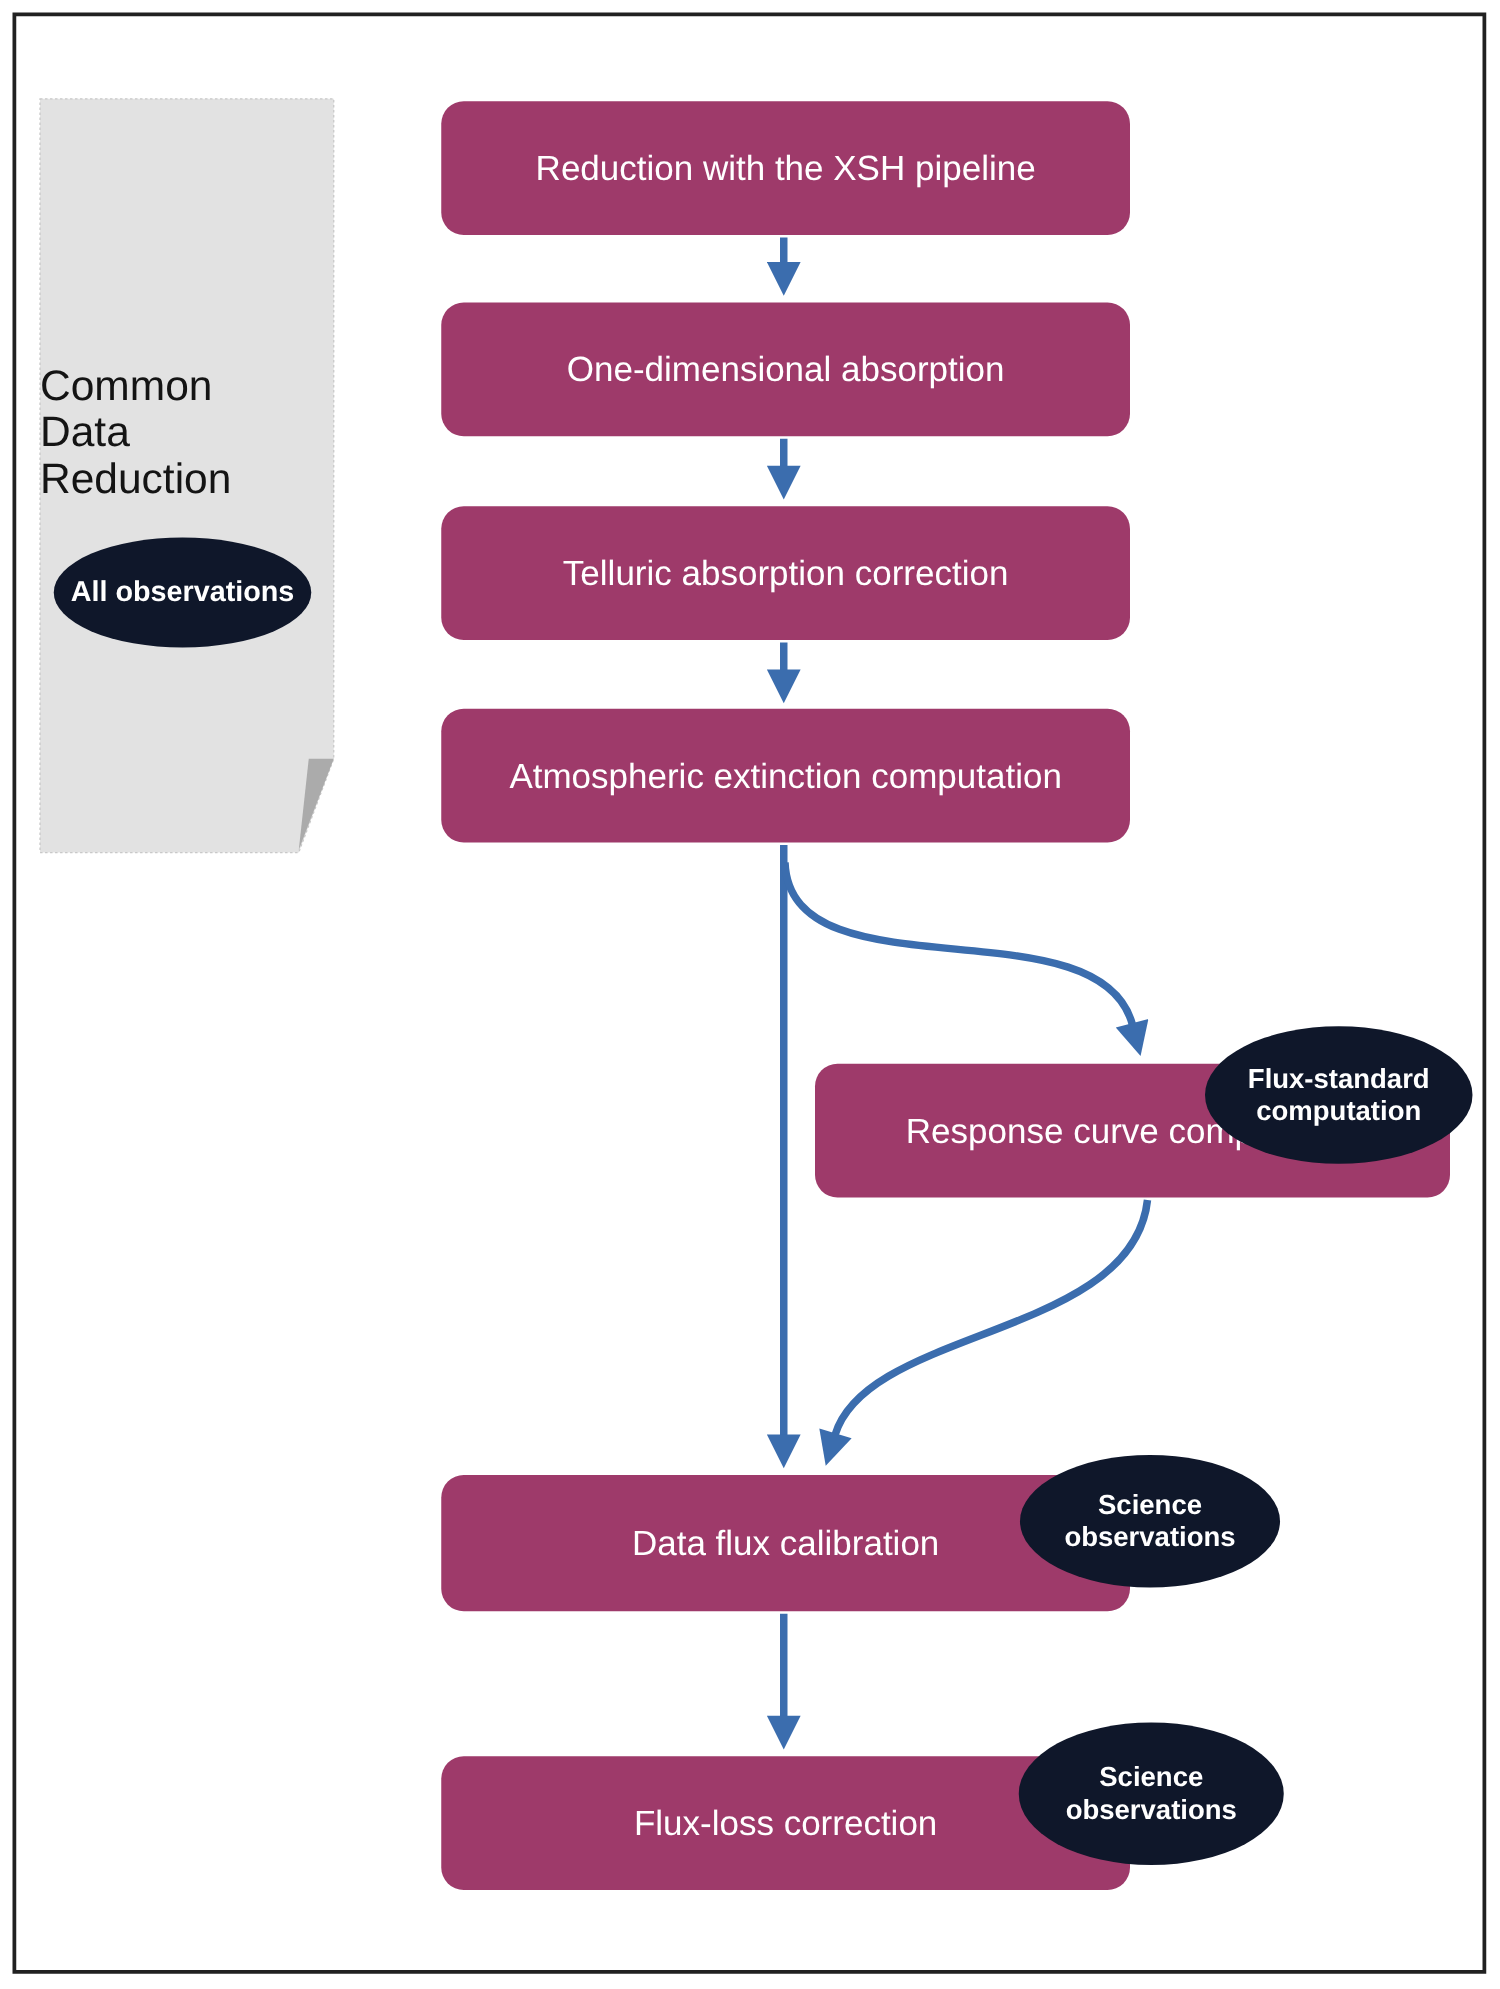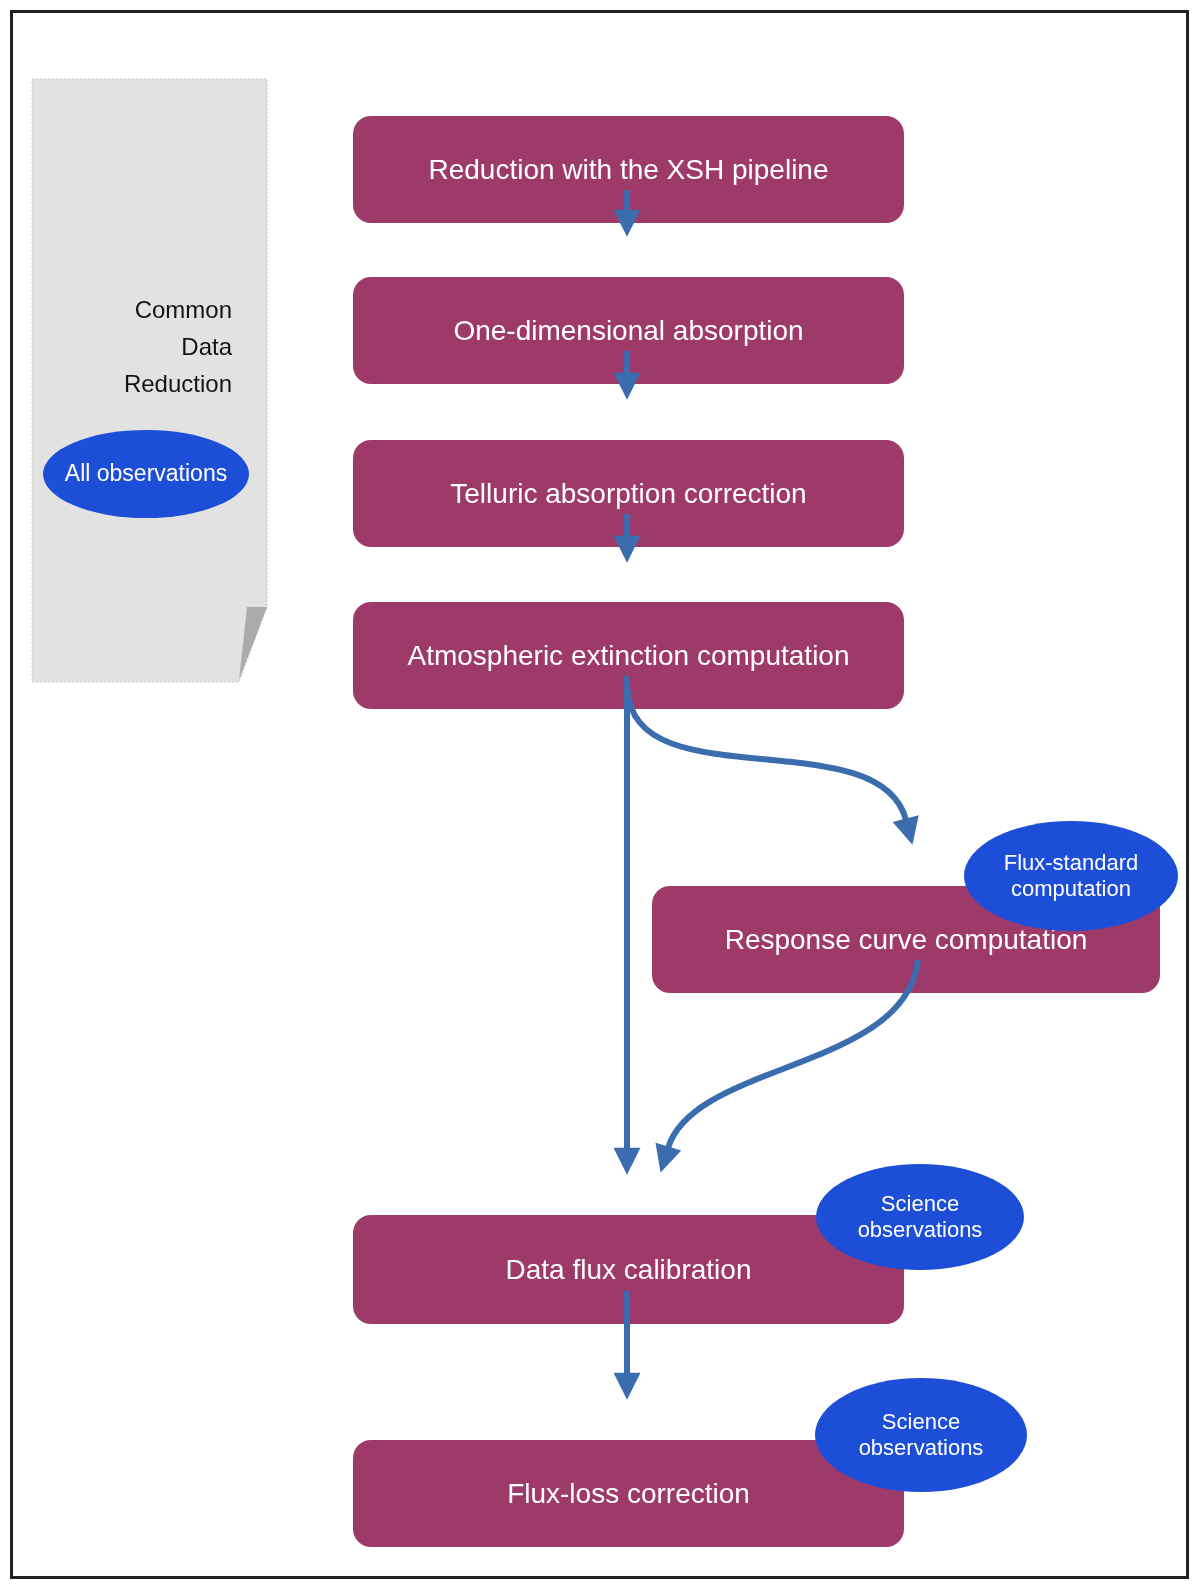--- a/index.html
+++ b/index.html
@@ -11,44 +11,44 @@
     position:absolute; left:10px; top:10px; width:1179px; height:1569px;
     border:3px solid #212121; box-sizing:border-box;
   }
   .layer { position:absolute; left:0; top:0; pointer-events:none; }
   .bg-layer { z-index:0; }
   .arrow-layer { z-index:3; }
 
   .flow-box {
     position:absolute; z-index:1; background:#9e3a6a; border-radius:18px;
     color:#ffffff; font-size:28px; line-height:1.2;
-    display:flex; align-items:center; justify-content:center; text-align:center;margin-top:35px;
+    display:flex; align-items:center; justify-content:center; text-align:center;
   }
   #box-1 { left:353px; top:81px;  width:551px; height:107px; }
   #box-2 { left:353px; top:242px; width:551px; height:107px; }
   #box-3 { left:353px; top:405px; width:551px; height:107px; }
   #box-4 { left:353px; top:567px; width:551px; height:107px; }
   #box-5 { left:652px; top:851px; width:508px; height:107px; }
   #box-6 { left:353px; top:1180px; width:551px; height:109px; }
   #box-7 { left:353px; top:1405px; width:551px; height:107px; }
 
   .badge {
-    position:absolute; z-index:2; background:#1d4ed8; border-radius:50%;
-    color:#ffffff; font-weight:normal; font-size:22px; line-height:1.18;
+    position:absolute; z-index:2; background:#0f172a; border-radius:50%;
+    color:#ffffff; font-weight:bold; font-size:22px; line-height:1.18;
     display:flex; align-items:center; justify-content:center;
     text-align:center; white-space:pre-line;
   }
   #badge-all   { left:43px;  top:430px;  width:206px; height:88px; font-size:23px; }
   #badge-flux  { left:964px; top:821px;  width:214px; height:110px; }
   #badge-sci1  { left:816px; top:1164px; width:208px; height:106px; }
   #badge-sci2  { left:815px; top:1378px; width:212px; height:114px; }
 
   .note-title {
     position:absolute; z-index:1; left:32px; top:291px; width:200px;
-    color:#141414; font-size:24px; line-height:37px; text-align:right;
+    color:#141414; font-size:34px; line-height:37px; text-align:left;
     white-space:pre-line;
   }
 </style>
 </head>
 <body>
 
 <div class="canvas">
 
   <svg class="layer bg-layer" width="1200" height="1591" viewBox="0 0 1200 1591">
     <polygon points="32,79 267,79 267,607 239,682 32,682" fill="#e2e2e2" stroke="#c8c8c8" stroke-width="1" stroke-dasharray="2,2"></polygon>

